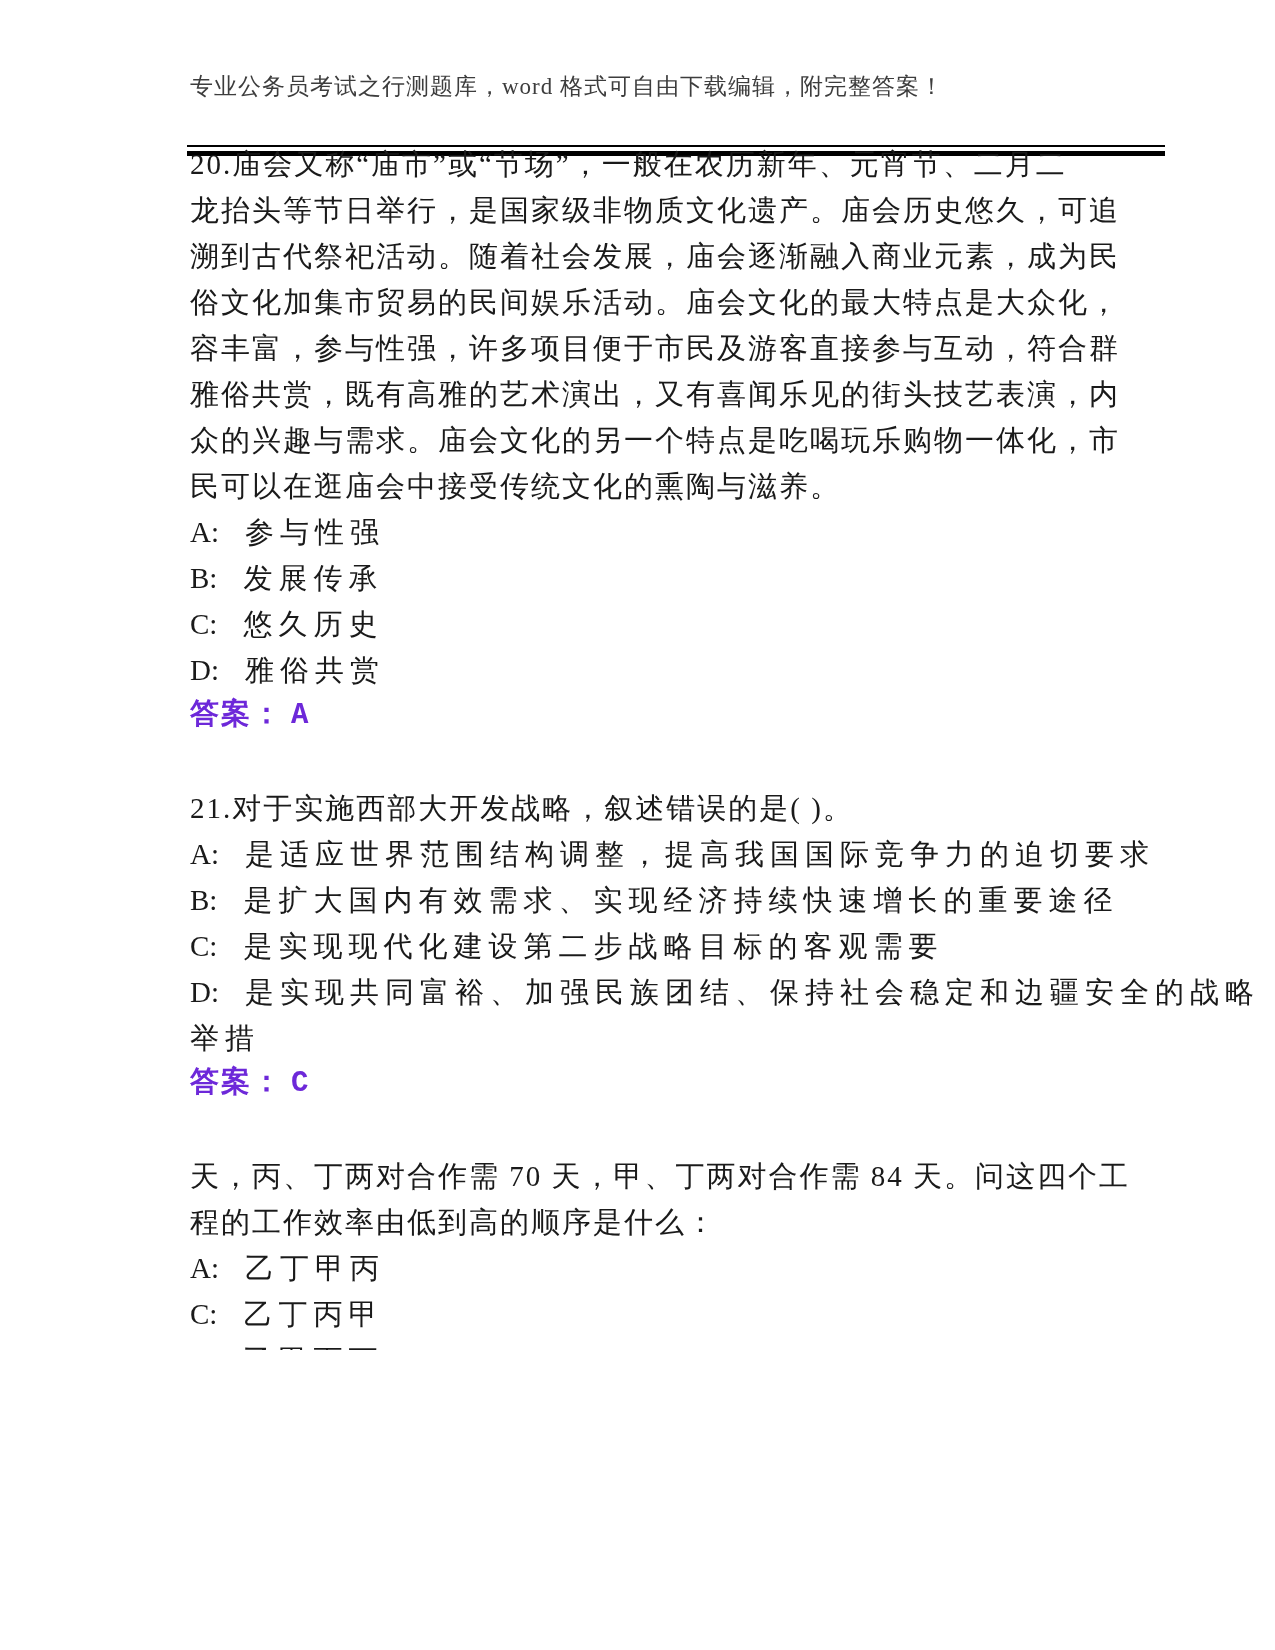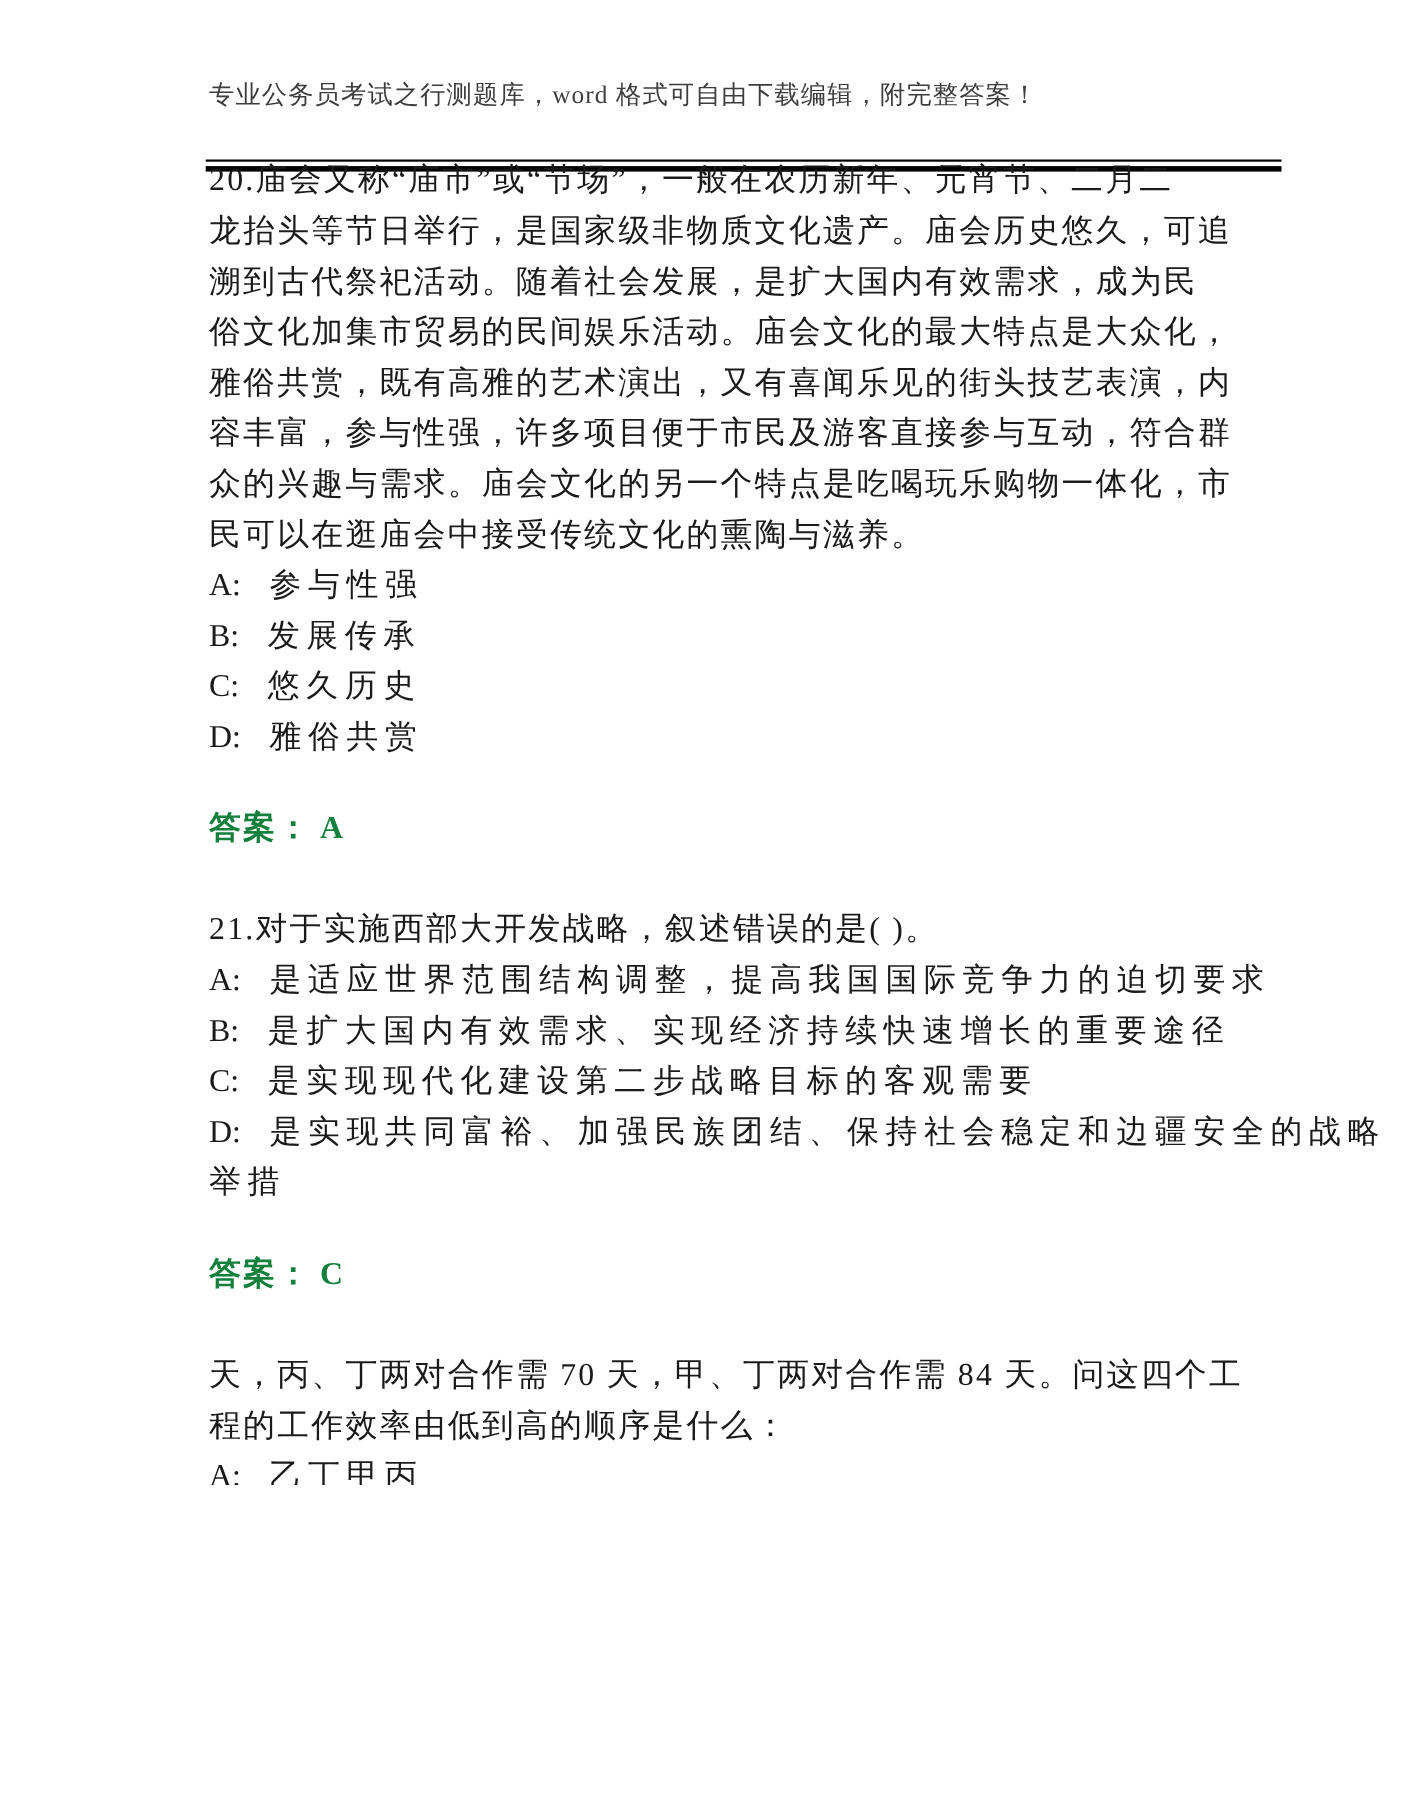--- a/index.html
+++ b/index.html
@@ -54,48 +54,47 @@
   .question-block.gap { margin-top: 46px; }
   .opt-label {
     display: inline-block;
     margin-right: 26px;
     letter-spacing: 0;
   }
   .opt-text {
     letter-spacing: 6px;
   }
   .answer-row {
-    font-family: Liberation Serif, serif;
+    font-family: Liberation Mono, monospace;
     font-weight: bold;
     letter-spacing: 2px;
-    color: #15803d;
-    margin-top: 37px;
+    color: #6d28d9;
   }
   .answer-value { margin-left: 8px; }
 </style>
 </head>
 <body>
 
 <div class="page">
 
   <div class="doc-header">
     <span>专业公务员考试之行测题库，word 格式可自由下载编辑，附完整答案！</span>
   </div>
 
   <div class="header-rule"></div>
 
   <div class="content">
 
     <section class="question-block">
       <div class="row">20.庙会又称“庙市”或“节场”，一般在农历新年、元宵节、二月二</div>
       <div class="row">龙抬头等节日举行，是国家级非物质文化遗产。庙会历史悠久，可追</div>
-      <div class="row">溯到古代祭祀活动。随着社会发展，是扩大国内有效需求，成为民</div>
+      <div class="row">溯到古代祭祀活动。随着社会发展，庙会逐渐融入商业元素，成为民</div>
       <div class="row">俗文化加集市贸易的民间娱乐活动。庙会文化的最大特点是大众化，</div>
+      <div class="row">容丰富，参与性强，许多项目便于市民及游客直接参与互动，符合群</div>
       <div class="row">雅俗共赏，既有高雅的艺术演出，又有喜闻乐见的街头技艺表演，内</div>
-      <div class="row">容丰富，参与性强，许多项目便于市民及游客直接参与互动，符合群</div>
       <div class="row">众的兴趣与需求。庙会文化的另一个特点是吃喝玩乐购物一体化，市</div>
       <div class="row">民可以在逛庙会中接受传统文化的熏陶与滋养。</div>
       <div class="row">
         <span class="opt-label">A:</span><span class="opt-text">参与性强</span>
       </div>
       <div class="row">
         <span class="opt-label">B:</span><span class="opt-text">发展传承</span>
       </div>
       <div class="row">
         <span class="opt-label">C:</span><span class="opt-text">悠久历史</span>

